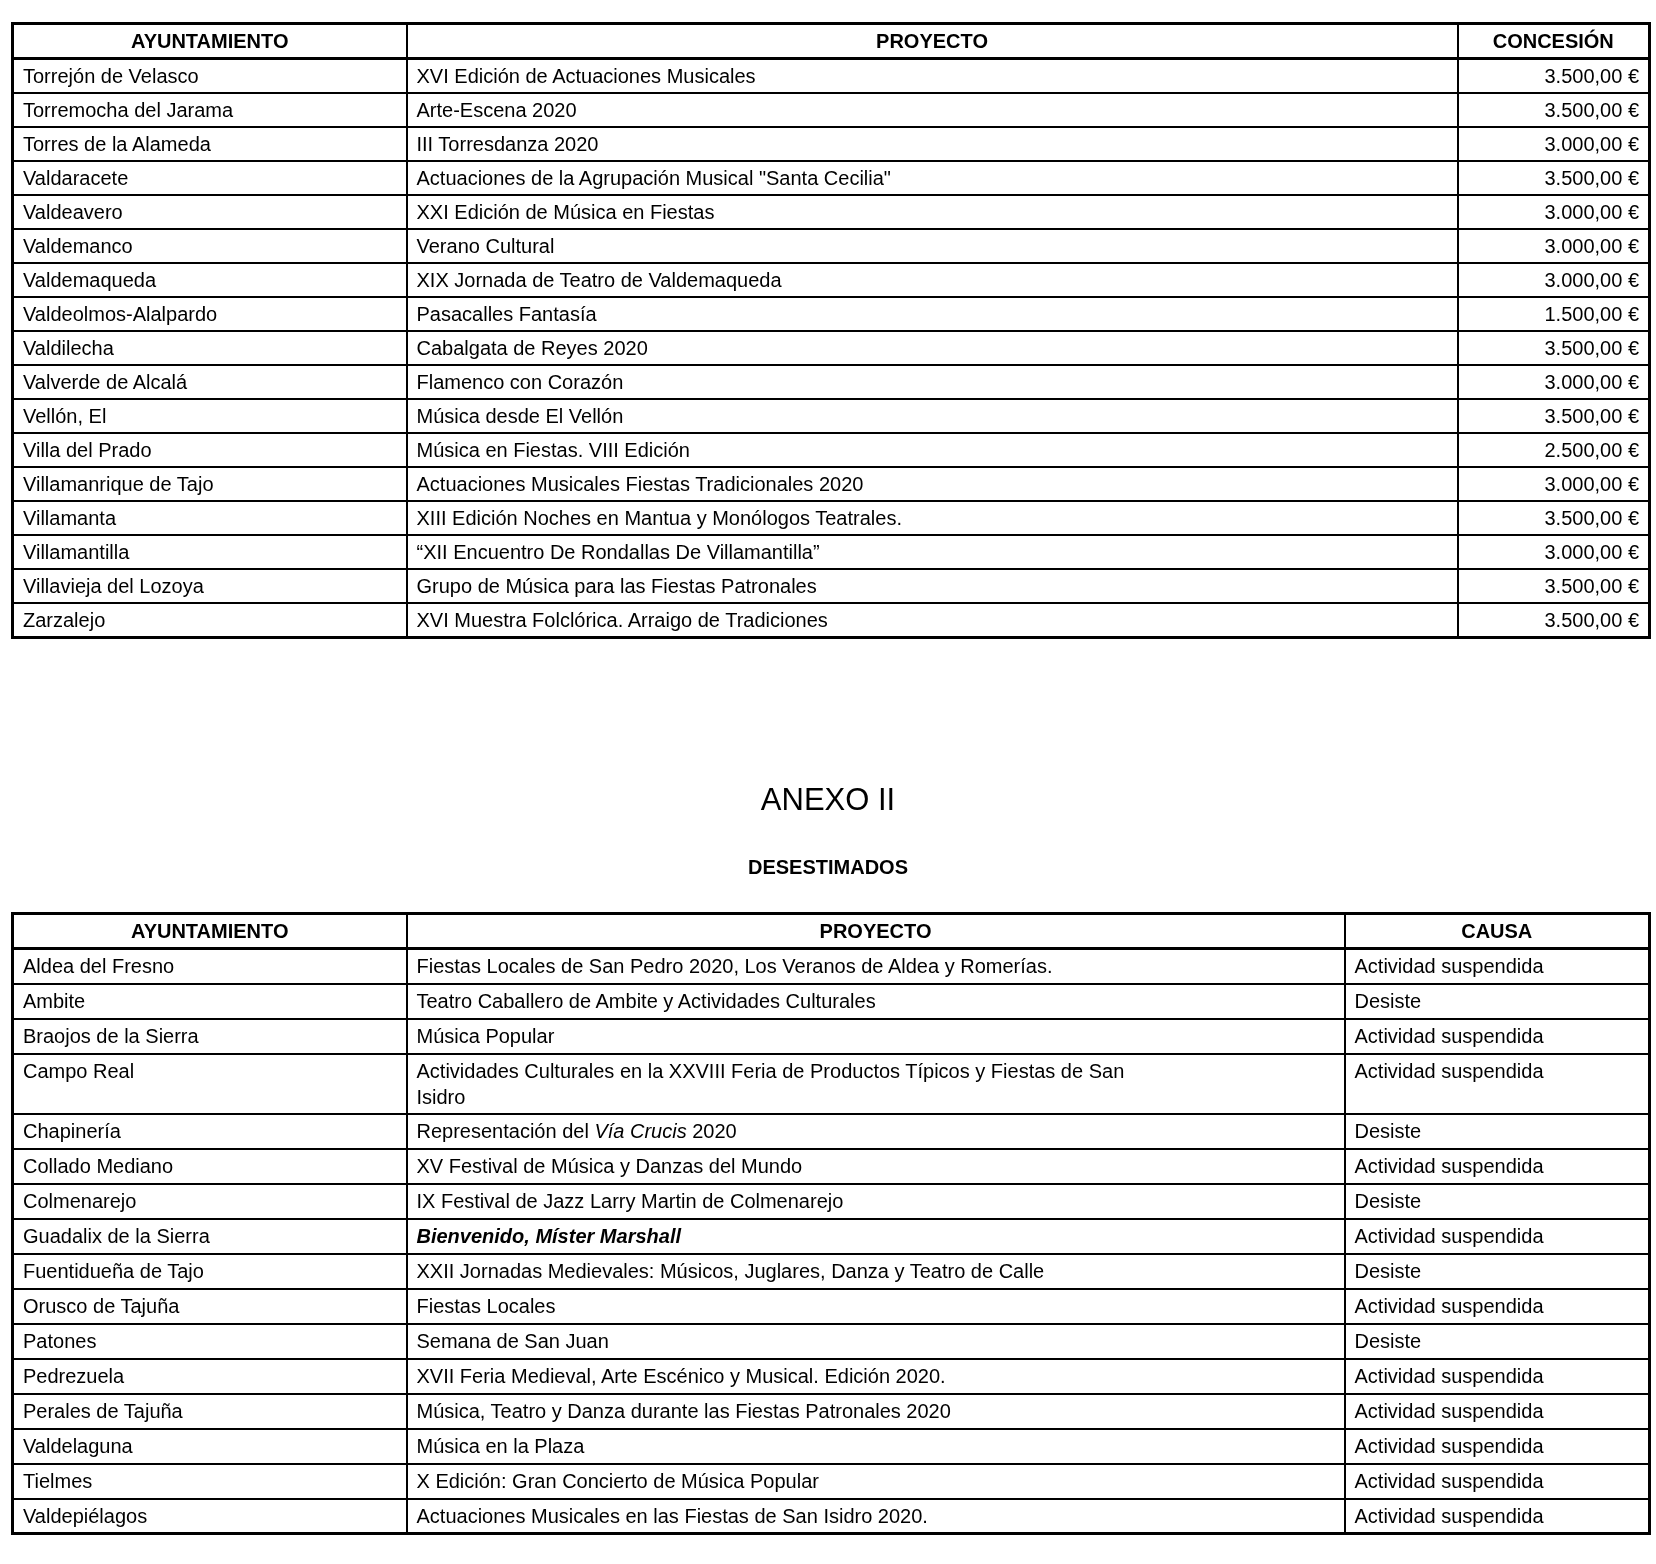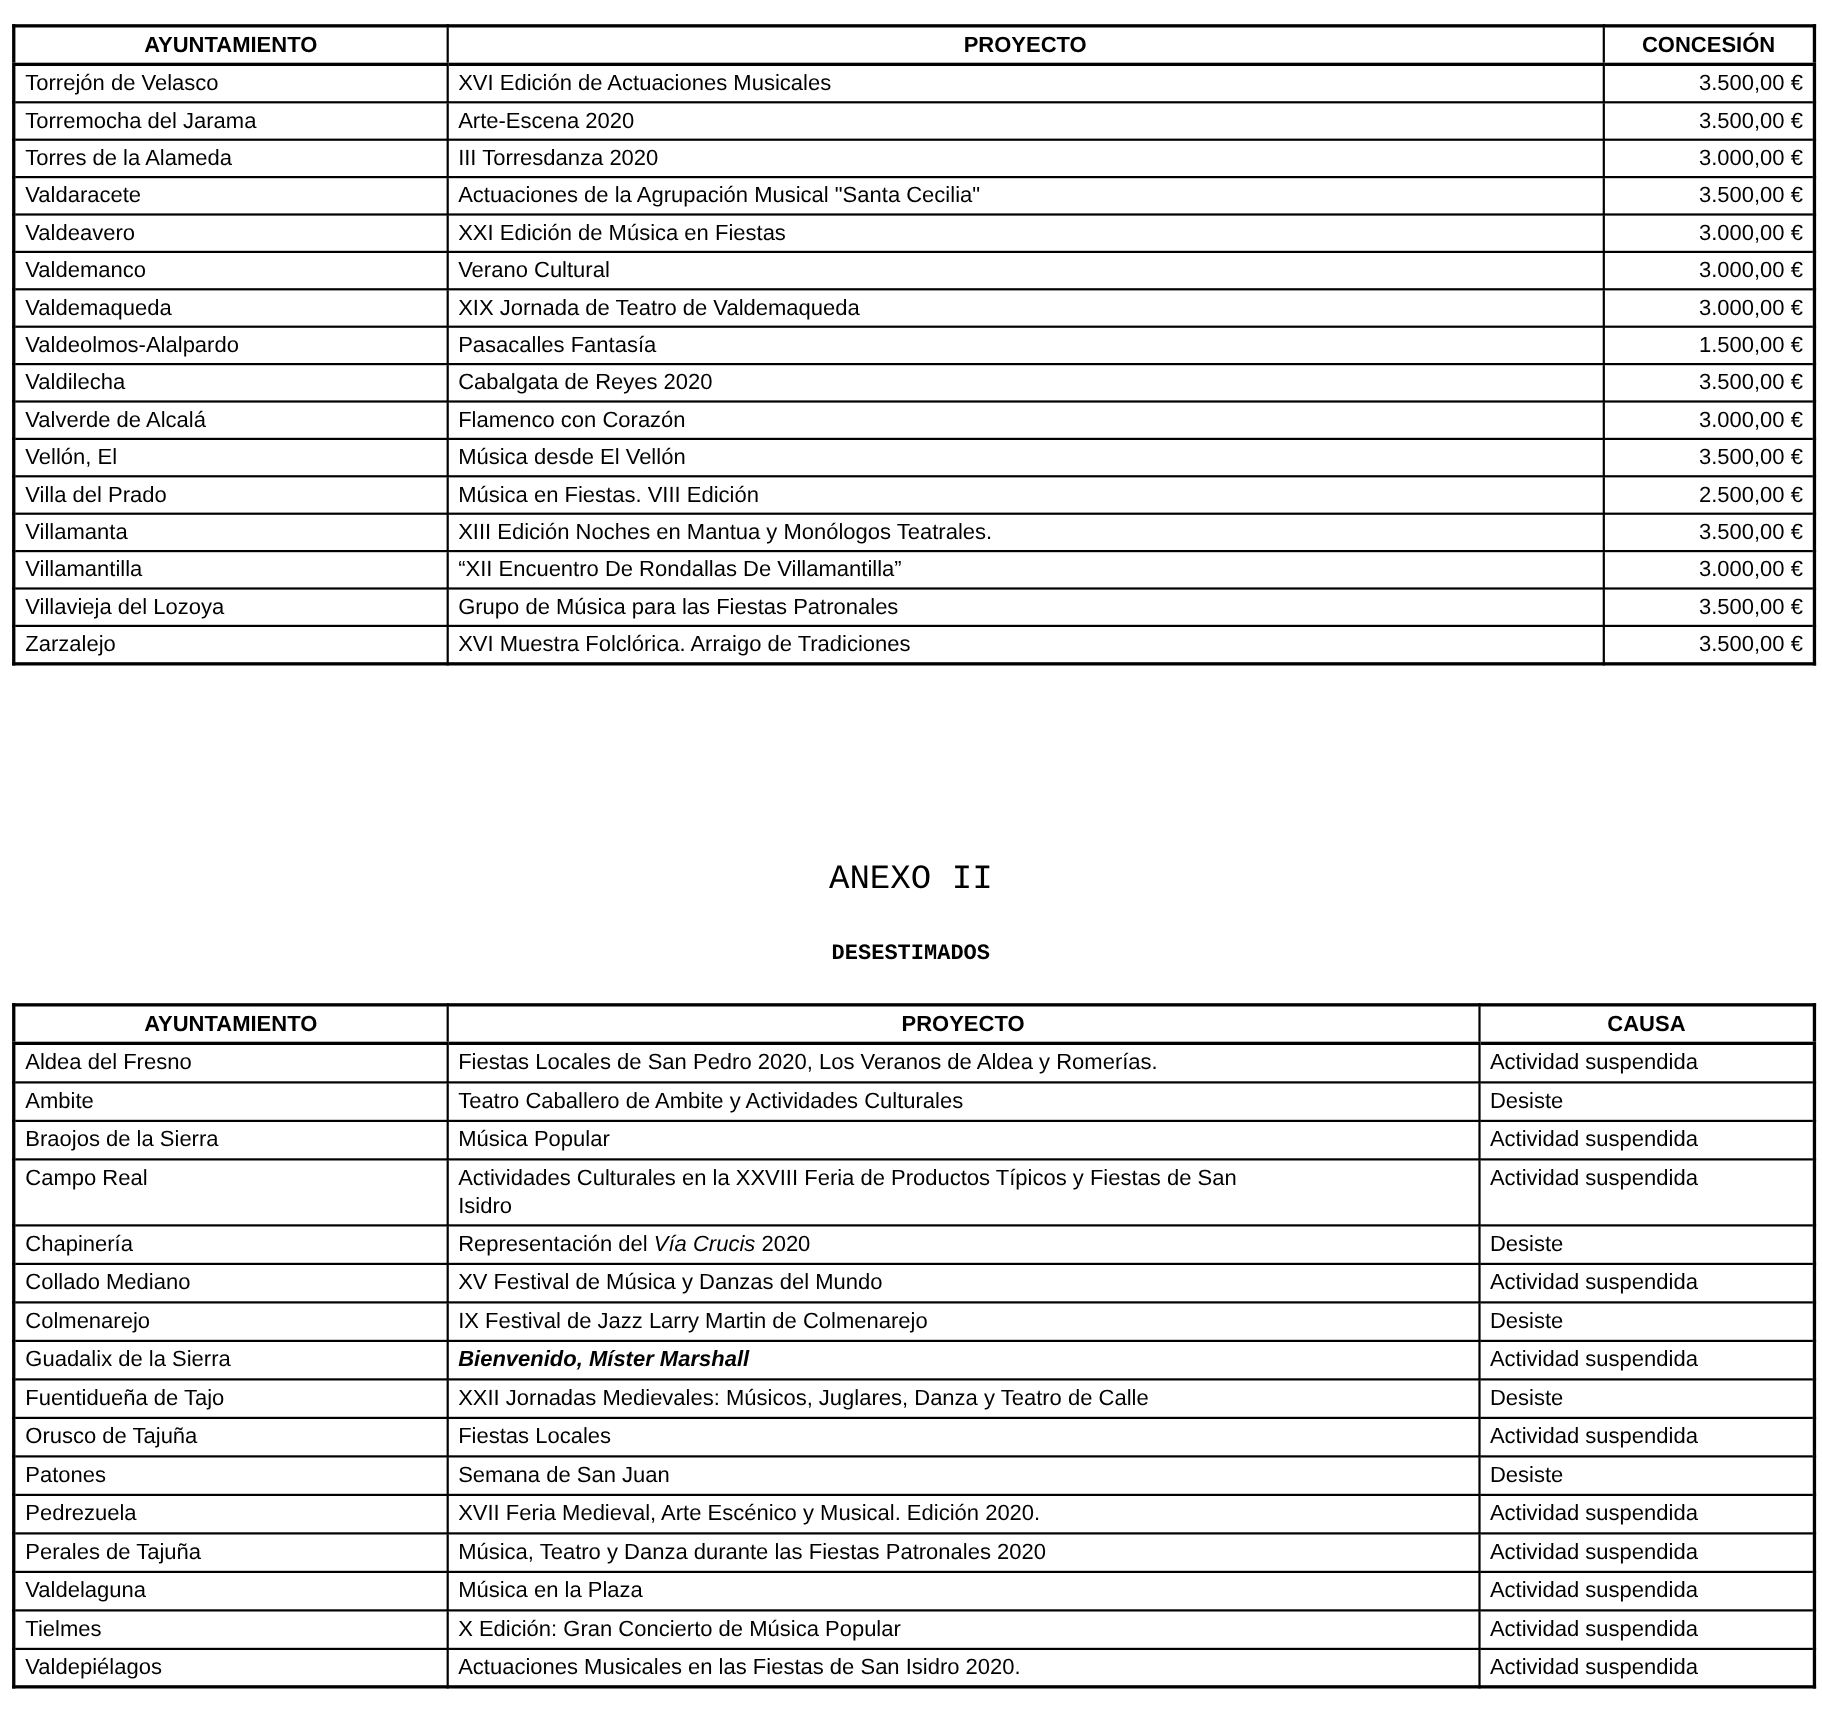--- a/index.html
+++ b/index.html
@@ -40,21 +40,20 @@
   #t2 tr { height: 35px; }
   .c-amt { text-align: right; }
   .it { font-style: italic; }
   .bd { font-weight: bold; }
   .annex-title {
     position: absolute;
     left: 0;
     width: 100%;
     text-align: center;
     white-space: nowrap;
-    font-family: Liberation Mono, monospace;
   }
   #anexo-title { top: 782px; font-size: 31px; font-weight: normal; }
   #anexo-sub   { top: 856px; font-size: 20px; font-weight: bold; }
 </style>
 </head>
 <body>
 
 <div class="page">
 
   <table id="t1" class="grant-table">
@@ -125,20 +124,25 @@
           <td>Vellón, El</td>
           <td>Música desde El Vellón</td>
           <td class="c-amt">3.500,00 €</td>
         </tr>
         <tr>
           <td>Villa del Prado</td>
           <td>Música en Fiestas. VIII Edición</td>
           <td class="c-amt">2.500,00 €</td>
         </tr>
         <tr>
+          <td>Villamanrique de Tajo</td>
+          <td>Actuaciones Musicales Fiestas Tradicionales 2020</td>
+          <td class="c-amt">3.000,00 €</td>
+        </tr>
+        <tr>
           <td>Villamanta</td>
           <td>XIII Edición Noches en Mantua y Monólogos Teatrales.</td>
           <td class="c-amt">3.500,00 €</td>
         </tr>
         <tr>
           <td>Villamantilla</td>
           <td>“XII Encuentro De Rondallas De Villamantilla”</td>
           <td class="c-amt">3.000,00 €</td>
         </tr>
         <tr>

